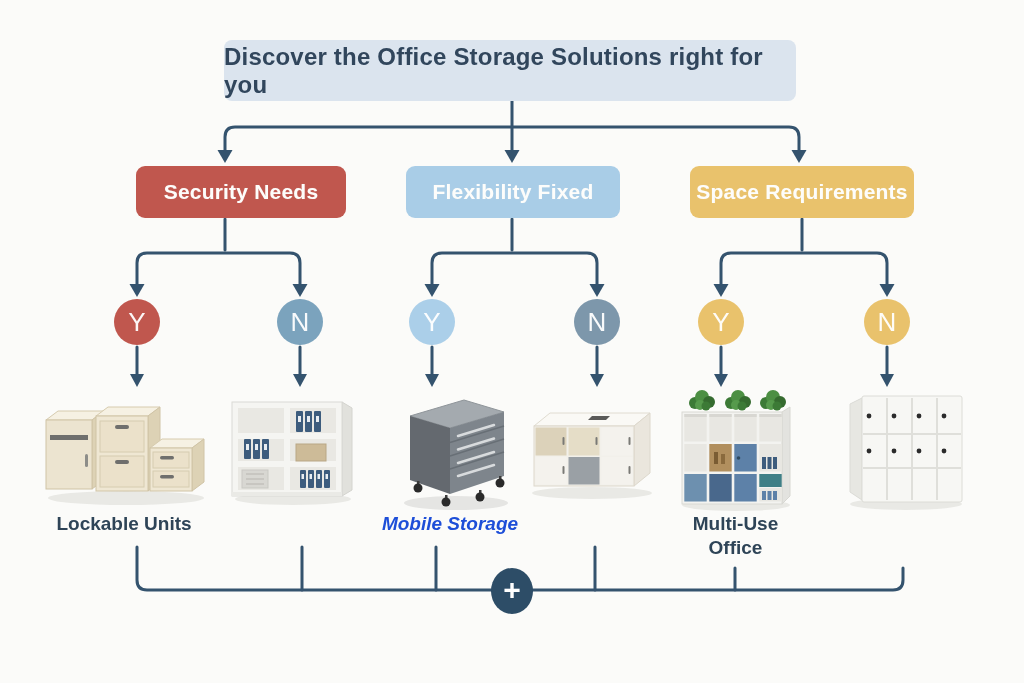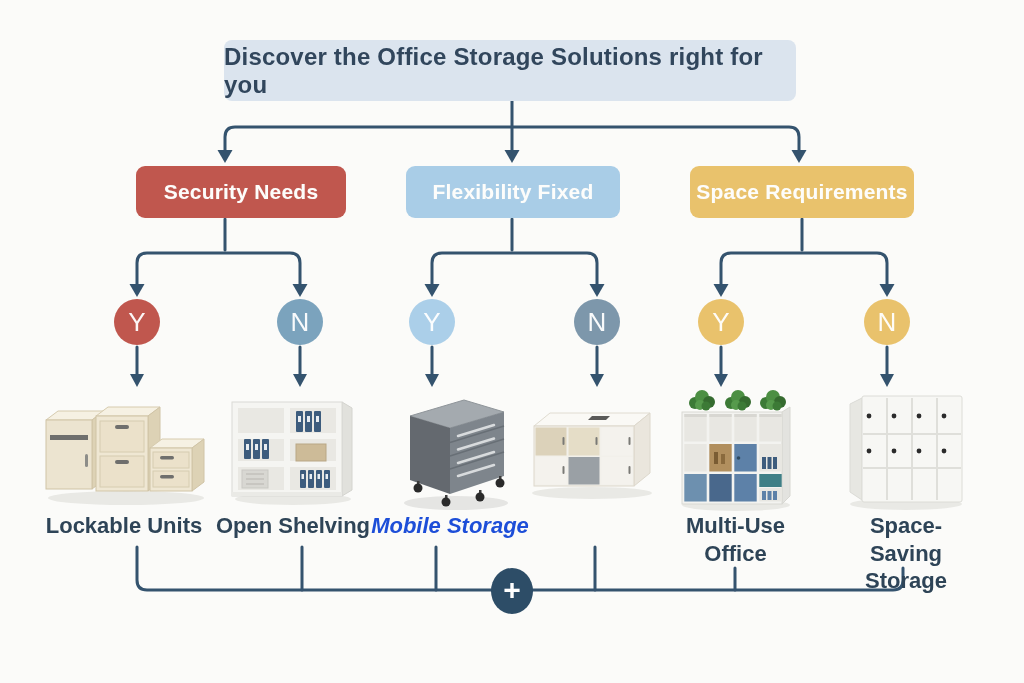--- a/index.html
+++ b/index.html
@@ -20,21 +20,21 @@
     text-shadow:0 0 1px rgba(255,255,255,.25);
   }
   .branch-security{left:120px;width:210px;margin-left:16px;}
   .branch-flexibility{left:406px;width:214px;}
   .branch-space{left:690px;width:224px;}
   .yn-circle{
     top:299px;width:46px;height:46px;border-radius:50%;
     color:rgba(255,255,255,.95);font-size:26px;font-weight:normal;
   }
   .result-label{
-    top:512px;font-size:22px;font-weight:bold;line-height:1.25;
+    top:512px;font-size:19px;font-weight:bold;line-height:1.25;
     text-align:center;flex-direction:column;
   }
   .illus{position:absolute;}
   .plus-badge{
     left:491px;top:568px;width:42px;height:46px;border-radius:50%;
     color:#ffffff;font-size:30px;font-weight:bold;line-height:1;
     padding-bottom:3px;
   }
 </style>
 </head>
@@ -282,20 +282,18 @@
           <circle cx="102" cy="26" r="2.4"></circle>
         <circle cx="27" cy="61" r="2.4"></circle>
           <circle cx="52" cy="61" r="2.4"></circle>
           <circle cx="77" cy="61" r="2.4"></circle>
           <circle cx="102" cy="61" r="2.4"></circle>
       </g>
     </svg>
   </div>
 
   <div class="node result-label" style="left: 44px; width: 160px; color: rgb(46, 68, 87);">Lockable Units</div>
-  <div class="node result-label" style="left: 213px; width: 160px; color: rgb(46, 68, 87);">Open Shelving</div>
   <div class="node result-label" style="left: 370px; width: 160px; color: #1d4ed8; font-style: italic;">Mobile Storage</div>
   <div class="node result-label" style="left: 678px; width: 115px; color: rgb(46, 68, 87);">Multi-Use Office</div>
-  <div class="node result-label" style="left: 838px; width: 136px; color: rgb(46, 68, 87);">Space-Saving Storage</div>
 
   <div class="node plus-badge" style="background-color: rgb(45, 77, 103);">+</div>
 
 </div>
 
 </body></html>

